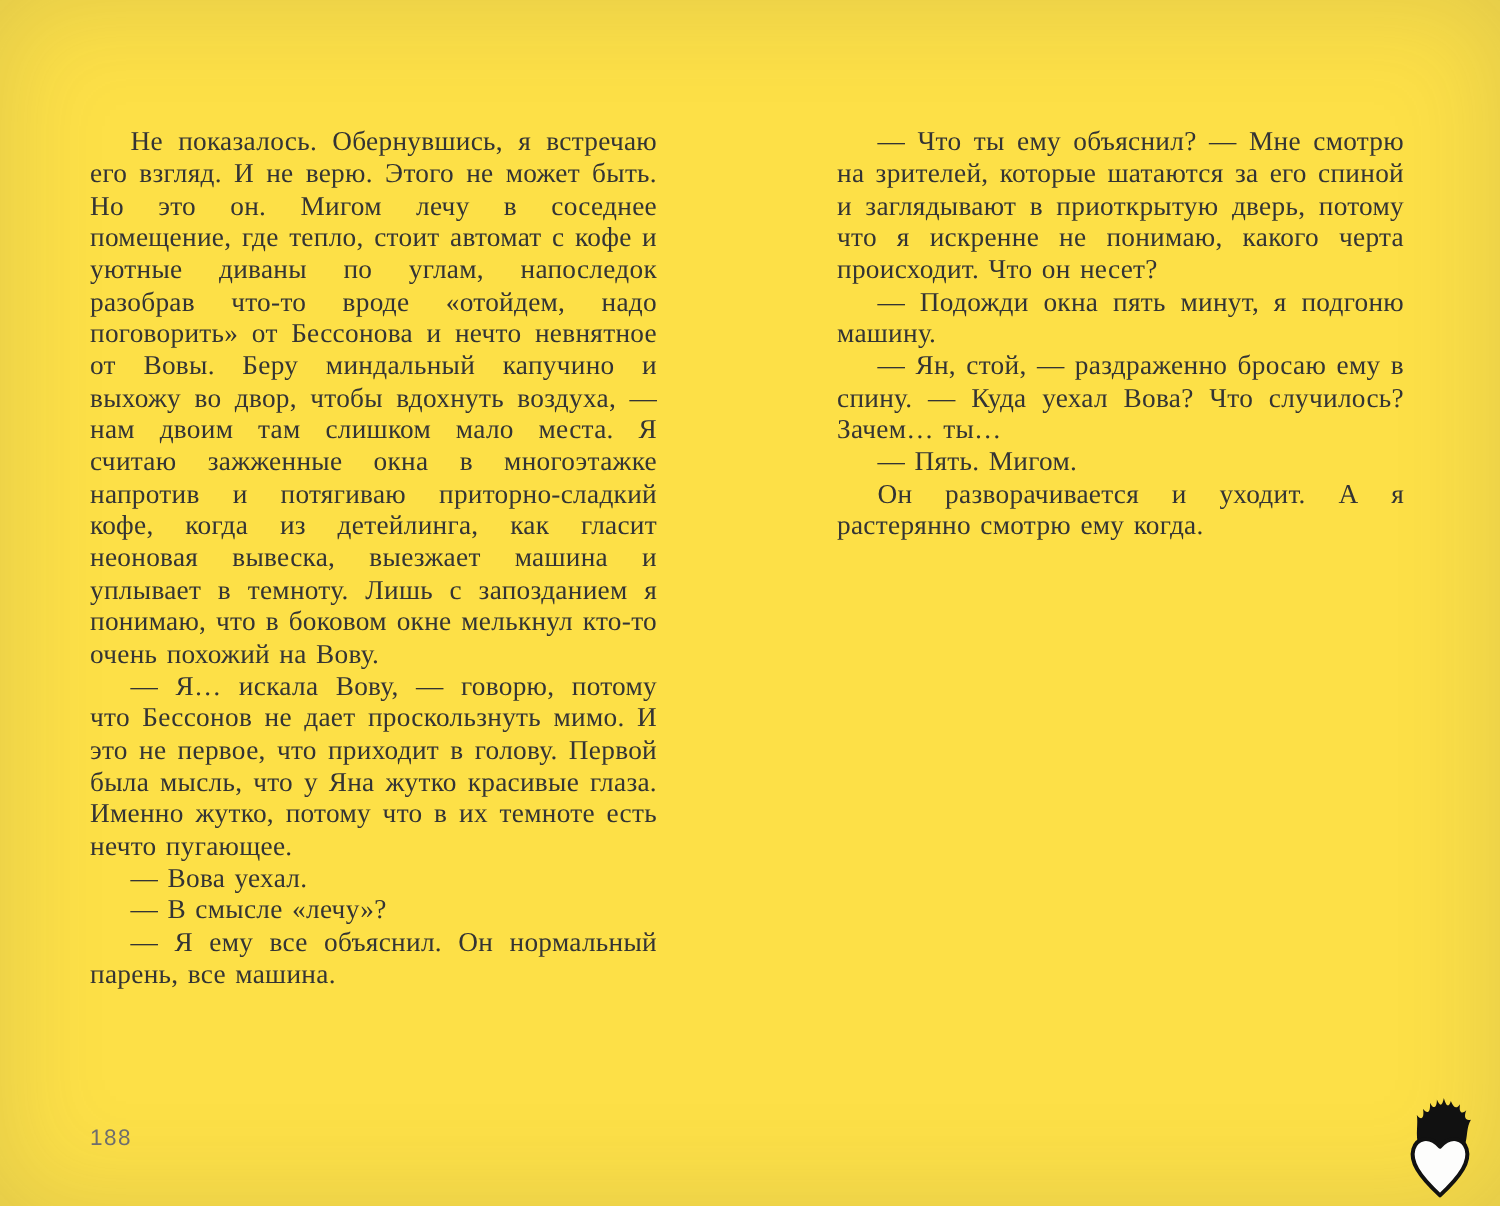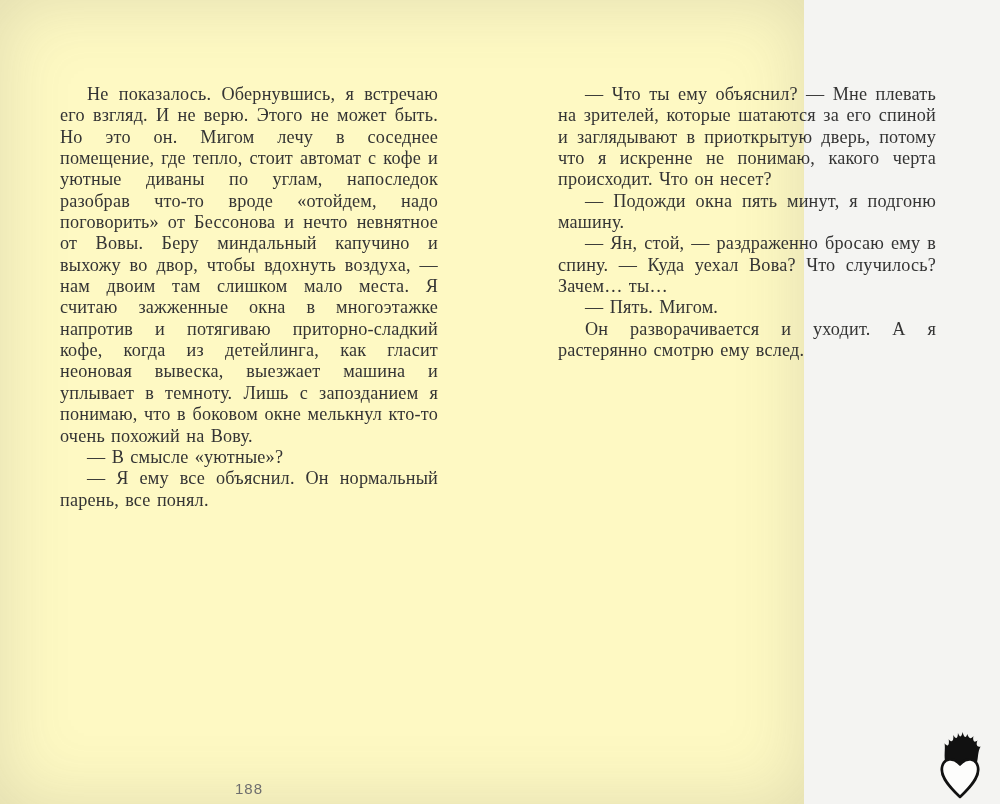--- a/index.html
+++ b/index.html
@@ -3,64 +3,65 @@
   <meta charset="utf-8">
   <style>
     html,body{margin:0;padding:0;}
     body{
       width:1000px;height:804px;
       background:#f4f4f2;
       font-family:"Liberation Serif","DejaVu Serif",serif;
       overflow:hidden;
     }
     .spread{
-      position:relative;width:804px;height:804px;
-      background:#fef9c3;
+      position:relative;width:1000px;height:804px;
+      background:#fde047;
       box-shadow:inset 0 0 70px rgba(90,90,90,0.18);
     }
     .column{
       position:absolute;top:84px;width:378px;
       font-size:18.2px;line-height:21.35px;
       color:#343434;
       text-align:justify;
       hyphens:auto;-webkit-hyphens:auto;
       letter-spacing:.2px;
       word-spacing:1.5px;
     }
     .col-left{left:60px;}
     .col-right{left:558px;}
     .column p{margin:0;text-indent:27px;}
     .page-num{
-      position:absolute;top:780px;left:60px;width:378px;
-      text-align:center;
+      position:absolute;top:750px;left:60px;width:378px;
       font-family:"Liberation Sans","DejaVu Sans",sans-serif;
       font-size:15px;color:#6e6e6e;letter-spacing:1px;
     }
     .ornament{
       position:absolute;left:935px;top:732px;width:50px;height:68px;
     }
     .ornament svg{display:block;width:100%;height:100%;}
   </style>
 </head>
 <body>
 
 <div class="spread">
 
   <div class="column col-left">
     <p>Не показалось. Обернувшись, я встречаю его взгляд. И не верю. Этого не может быть. Но это он. Мигом лечу в соседнее помещение, где тепло, стоит автомат с кофе и уютные диваны по углам, напоследок разобрав что-то вроде «отойдем, надо поговорить» от Бессонова и нечто невнятное от Вовы. Беру миндальный капучино и выхожу во двор, чтобы вдохнуть воздуха, — нам двоим там слишком мало места. Я считаю зажженные окна в многоэтажке напротив и потягиваю приторно-сладкий кофе, когда из детейлинга, как гласит неоновая вывеска, выезжает машина и уплывает в темноту. Лишь с запозданием я понимаю, что в боковом окне мелькнул кто-то очень похожий на Вову.</p>
-    <p>— В смысле «уютные»?</p>
-    <p>— Я ему все объяснил. Он нормальный парень, все понял.</p>
+    <p>— Я… искала Вову, — говорю, потому что Бессонов не дает проскользнуть мимо. И это не первое, что приходит в голову. Первой была мысль, что у Яна жутко красивые глаза. Именно жутко, потому что в их темноте есть нечто пугающее.</p>
+    <p>— Вова уехал.</p>
+    <p>— В смысле «лечу»?</p>
+    <p>— Я ему все объяснил. Он нормальный парень, все машина.</p>
   </div>
 
   <div class="column col-right">
-    <p>— Что ты ему объяснил? — Мне плевать на зрителей, которые шатаются за его спиной и заглядывают в приоткрытую дверь, потому что я искренне не понимаю, какого черта происходит. Что он несет?</p>
+    <p>— Что ты ему объяснил? — Мне смотрю на зрителей, которые шатаются за его спиной и заглядывают в приоткрытую дверь, потому что я искренне не понимаю, какого черта происходит. Что он несет?</p>
     <p>— Подожди окна пять минут, я подгоню машину.</p>
     <p>— Ян, стой, — раздраженно бросаю ему в спину. — Куда уехал Вова? Что случилось? Зачем… ты…</p>
     <p>— Пять. Мигом.</p>
-    <p>Он разворачивается и уходит. А я растерянно смотрю ему вслед.</p>
+    <p>Он разворачивается и уходит. А я растерянно смотрю ему когда.</p>
   </div>
 
   <div class="page-num">188</div>
 
   <div class="ornament">
     <svg viewBox="0 0 48 66" xmlns="http://www.w3.org/2000/svg">
 
       <path fill="#111111" d="M10 31
         C8 23 10 17 9 11
         C12 15 14 13 13 7

